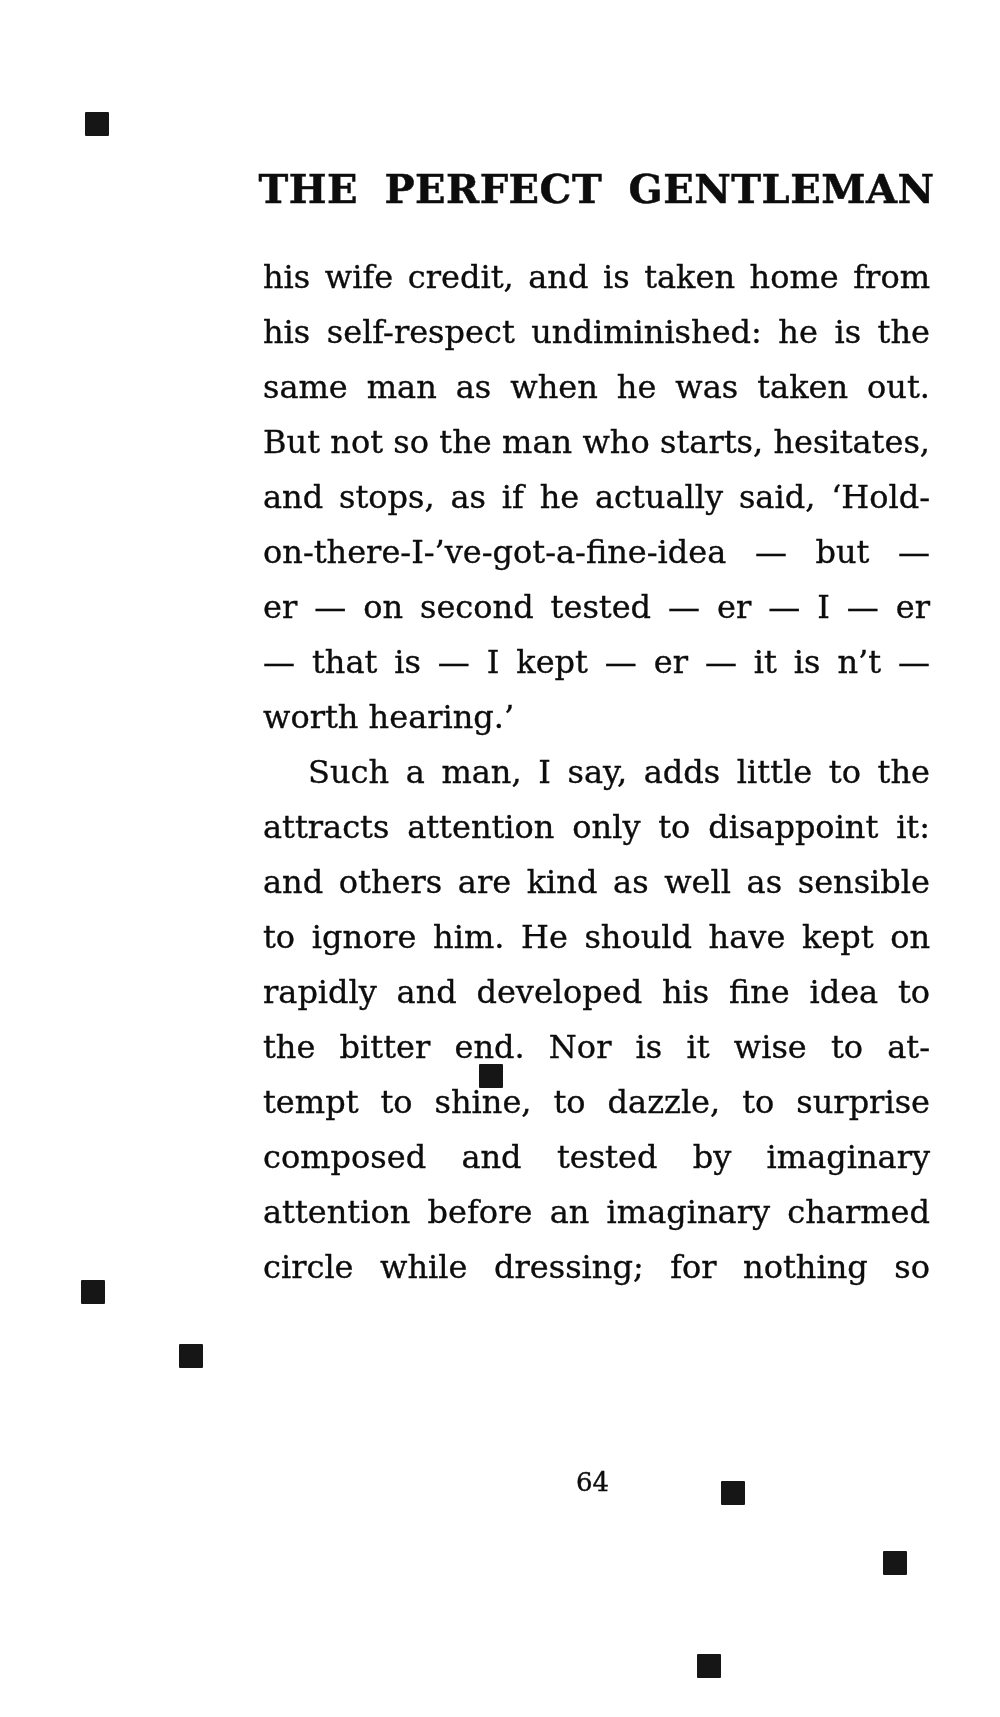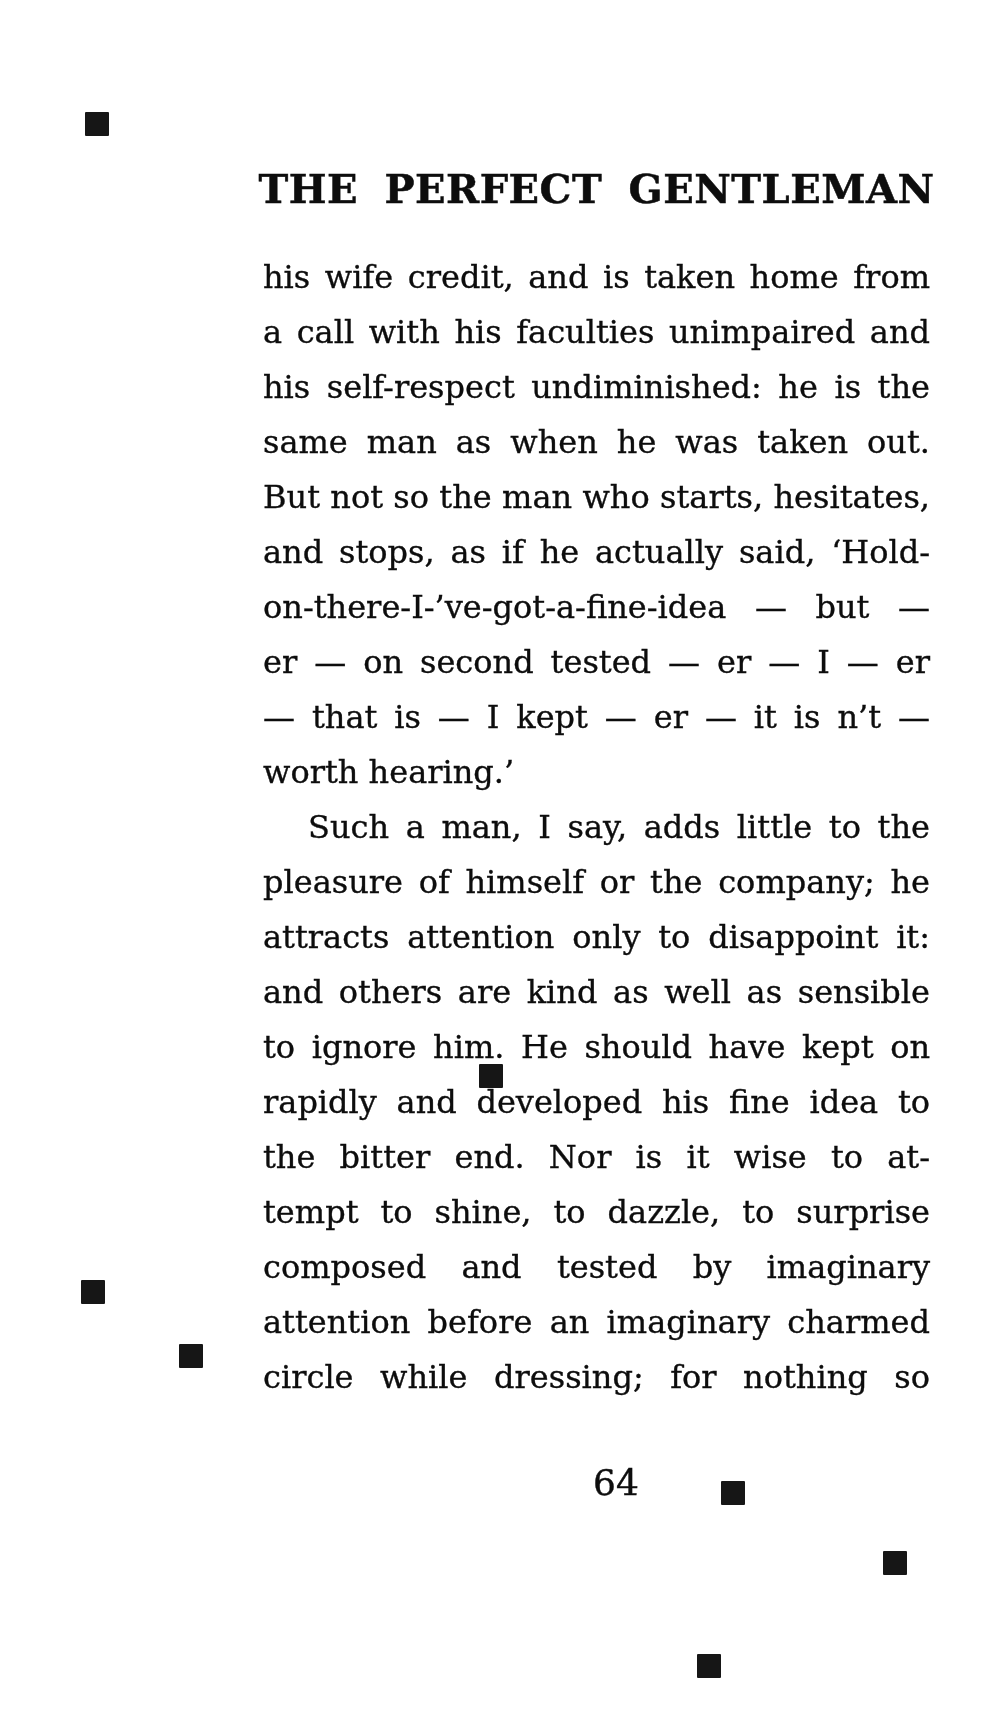--- a/index.html
+++ b/index.html
@@ -50,52 +50,50 @@
   .line-end {
     text-align-last: left;
   }
 
   .line-indent {
     text-indent: 45px;
   }
 
   .page-number {
     position: absolute;
-    left: 557px;
+    left: 540px;
     top: 1419px;
-    font-size: 36px;
+    font-size: 26px;
     line-height: 55px;
     -webkit-text-stroke: 0.4px currentColor;
   }
 
   .speck {
     position: absolute;
     background: #161616;
     border-radius: 1px;
   }
 </style>
 </head>
 <body>
 
 <div class="page" style="background: rgb(255, 255, 255); color: rgb(13, 13, 13);">
   <div class="running-header">THE PERFECT GENTLEMAN</div>
 
   <div class="text-block">
       <div class="line">his wife credit, and is taken home from</div>
-      <div class="line">a call with his faculties unimpaired and</div>
       <div class="line">his self-respect undiminished: he is the</div>
       <div class="line">same man as when he was taken out.</div>
       <div class="line">But not so the man who starts, hesitates,</div>
       <div class="line">and stops, as if he actually said, ‘Hold-</div>
       <div class="line">on-there-I-’ve-got-a-fine-idea — but —</div>
       <div class="line">er — on second tested — er — I — er</div>
       <div class="line">— that is — I kept — er — it is n’t —</div>
       <div class="line line-end">worth hearing.’</div>
       <div class="line line-indent">Such a man, I say, adds little to the</div>
-      <div class="line">pleasure of himself or the company; he</div>
       <div class="line">attracts attention only to disappoint it:</div>
       <div class="line">and others are kind as well as sensible</div>
       <div class="line">to ignore him.  He should have kept on</div>
       <div class="line">rapidly and developed his fine idea to</div>
       <div class="line">the bitter end.  Nor is it wise to at-</div>
       <div class="line">tempt to shine, to dazzle, to surprise</div>
       <div class="line">composed and tested by imaginary</div>
       <div class="line">attention before an imaginary charmed</div>
       <div class="line">circle while dressing; for nothing so</div>
     </div>

